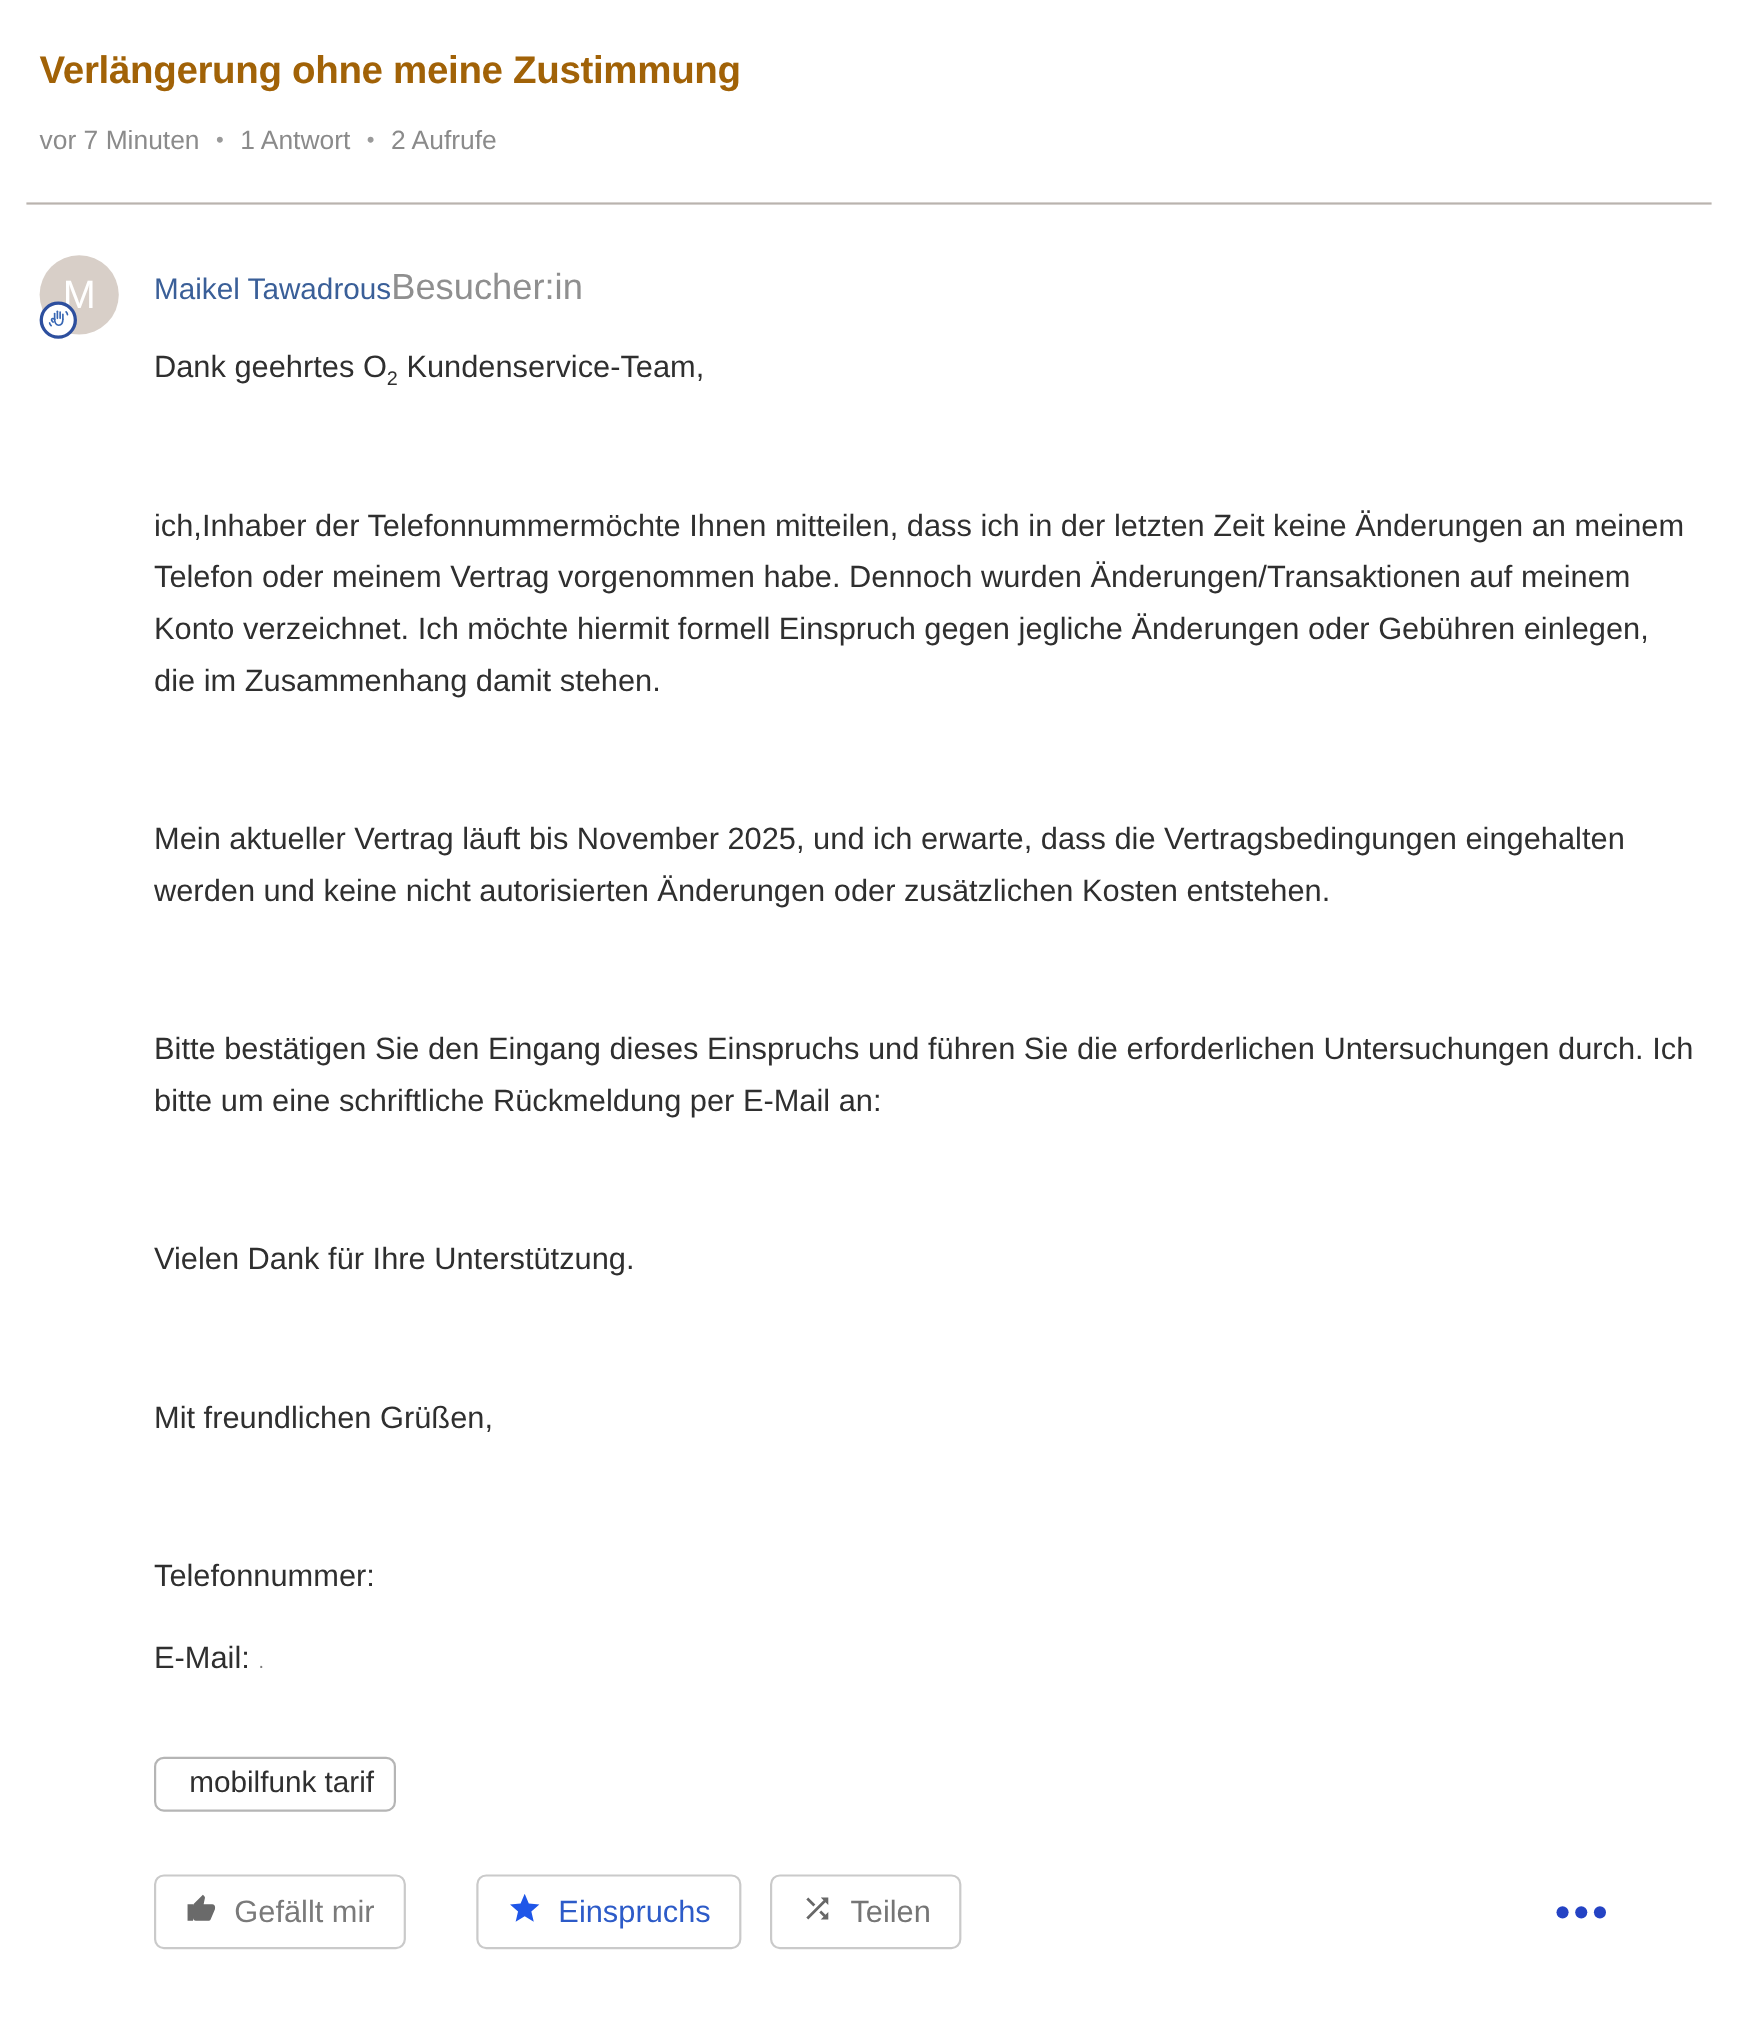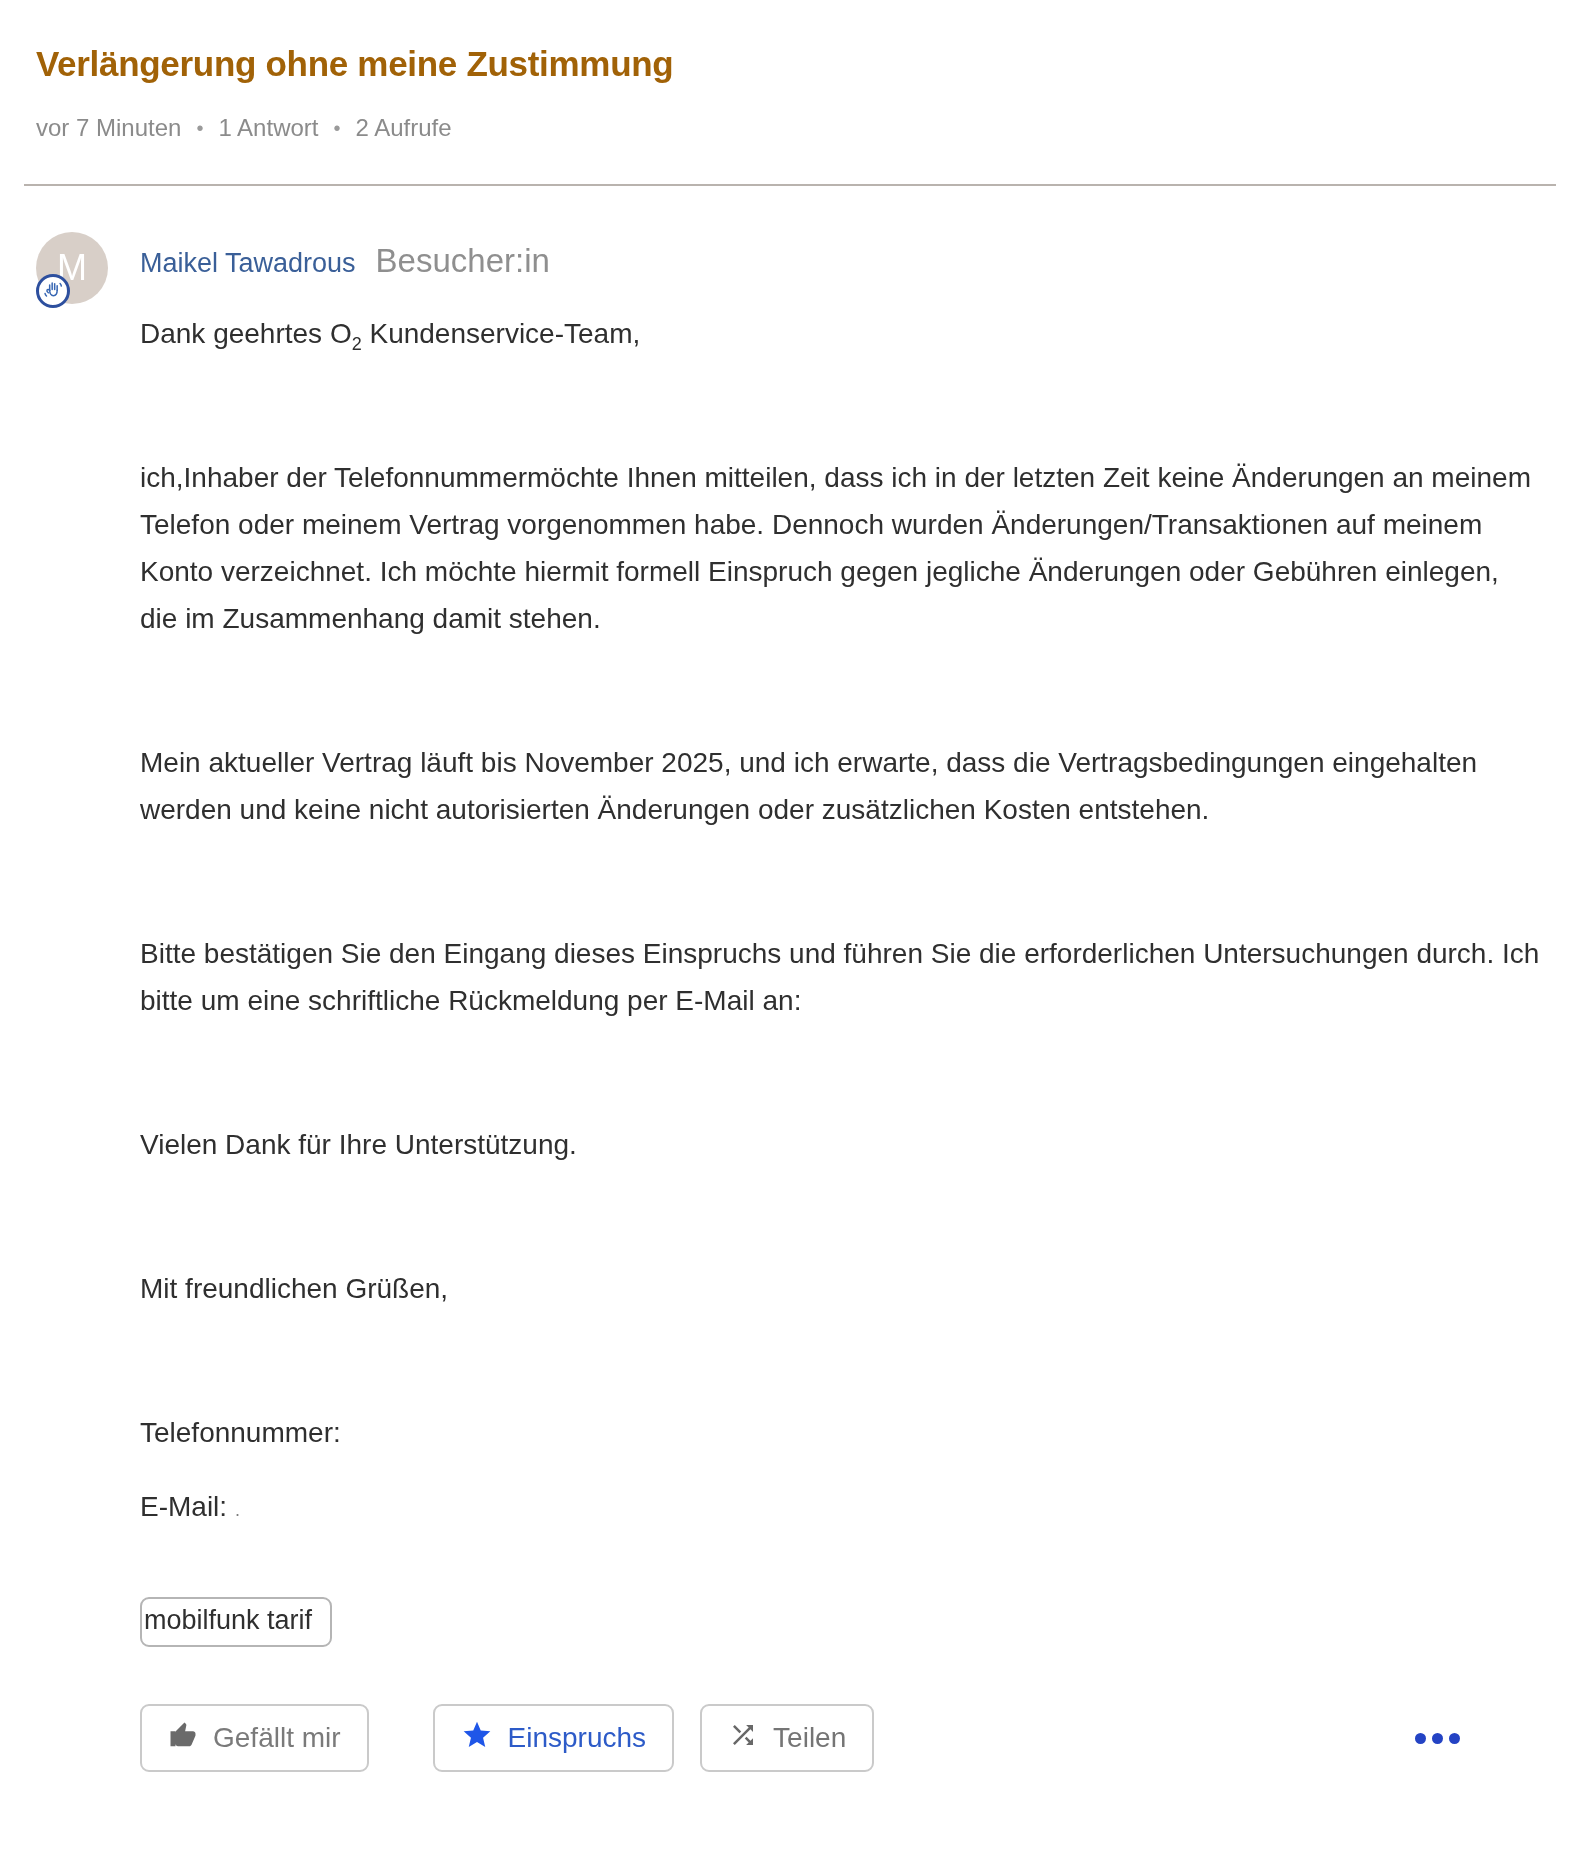--- a/index.html
+++ b/index.html
@@ -35,41 +35,41 @@
     display: flex; align-items: center; justify-content: center;
     font-size: 36px; font-weight: 400; cursor: pointer;
   }
   .badge {
     position: absolute; left: 0px; top: 42px;
     width: 34px; height: 34px; border-radius: 50%;
     background: #ffffff; border: 3px solid #2d4f9e;
     display: flex; align-items: center; justify-content: center;
   }
   .content-col { flex: 1 1 auto; max-width: 1400px; }
-  .author-row { display: flex; align-items: baseline; gap: 20px; margin: 10px 0 30px 0; }
+  .author-row { display: flex; align-items: baseline; margin: 10px 0 30px 0; }
   .author-link { color: #3a5f98; font-size: 27px; text-decoration: none; cursor: pointer; }
   .author-role { color: #8f8f8f; font-size: 33px; }
   
   .para {
     font-size: 28px; line-height: 47px; color: #2f2f2f;
     margin: 0 0 97px 0; font-weight: 400;
   }
   .para span { display: inline; }
   .line { display: block; }
   sub.o2sub { font-size: 18px; line-height: 0; }
   .redact-a { display: inline-block; width: 205px; }
   .redact-b { display: inline-block; width: 183px; }
   .para-tight { margin-bottom: 27px; }
   .para-sig   { margin-bottom: 63px; }
   .email-suffix { color: #7d7d7d; font-size: 18px; }
   
   .tag-row { margin: 0 0 57px 0; }
   .tag-pill {
     display: inline-block; border: 2px solid #b5b5b5; border-radius: 9px;
-    padding: 6px 18px 9px 2px; font-size: 27px; color: #2f2f2f;
+    padding: 6px 18px 9px 30px; font-size: 27px; color: #2f2f2f;
     background: #fff; cursor: pointer;
   }
   
   .action-bar {
     display: flex; align-items: center; padding-right: 76px;
   }
   .btn {
     display: inline-flex; align-items: center; gap: 15px;
     height: 68px; padding: 0 26px;
     border: 2px solid #cacaca; border-radius: 9px; background: #ffffff;

